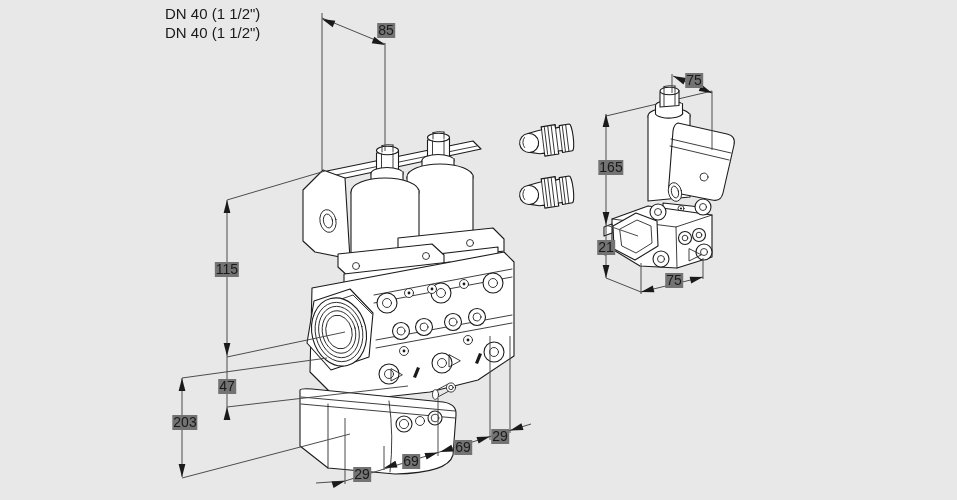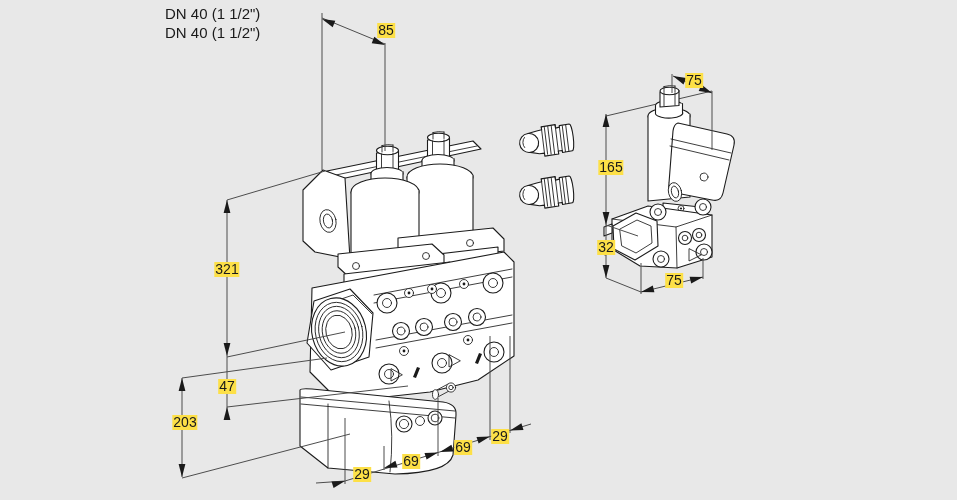--- a/index.html
+++ b/index.html
@@ -7,21 +7,21 @@
     width:957px;height:500px;overflow:hidden;
     background:#e8e8e8;
     font-family:"Liberation Sans", sans-serif;
   }
   .stage{position:relative;width:957px;height:500px}
   .stage svg{position:absolute;left:0;top:0}
   .lbl{position:absolute;color:#1a1a1a;white-space:pre;line-height:1.1}
   .dn{font-size:15px}
   .dim{
     font-size:14px;
-    background:#fde047;
+    background:#737373;
     padding:0 1px;
     transform:translateX(-50%);
   }
   .objf{stroke:#1c1c1c;stroke-width:1.1;fill:#ffffff;stroke-linejoin:round;stroke-linecap:round}
   .det{stroke:#1c1c1c;stroke-width:.85;fill:none;stroke-linejoin:round;stroke-linecap:round}
   .detf{stroke:#1c1c1c;stroke-width:.85;fill:#ffffff;stroke-linejoin:round;stroke-linecap:round}
   .dimln{stroke:#4d4d4d;stroke-width:1;fill:none;stroke-linecap:butt}
   .arr{fill:#1a1a1a;stroke:none}
 </style>
 </head>
@@ -253,27 +253,27 @@
     <path class="dimln" d="M641,292 L703,277"></path>
     <polygon class="arr" points="641,292 654.4,292.3 652.8,285.5"></polygon>
     <polygon class="arr" points="703,277 691.2,283.5 689.6,276.7"></polygon>
   </g>
 </svg>
 
 <span class="lbl dn" style="left:165px;top:6px">DN 40 (1 1/2")</span>
 <span class="lbl dn" style="left:165px;top:25px">DN 40 (1 1/2")</span>
 
 <span class="lbl dim" style="left:386px;top:23px">85</span>
-<span class="lbl dim" style="left:227px;top:262px">321</span>
+<span class="lbl dim" style="left:227px;top:262px">115</span>
 <span class="lbl dim" style="left:227px;top:379px">47</span>
 <span class="lbl dim" style="left:185px;top:415px">203</span>
 
 <span class="lbl dim" style="left:362px;top:467px">29</span>
 <span class="lbl dim" style="left:411px;top:454px">69</span>
 <span class="lbl dim" style="left:463px;top:440px">69</span>
 <span class="lbl dim" style="left:500px;top:429px">29</span>
 
 <span class="lbl dim" style="left:694px;top:73px">75</span>
 <span class="lbl dim" style="left:611px;top:160px">165</span>
-<span class="lbl dim" style="left:606px;top:240px">32</span>
+<span class="lbl dim" style="left:606px;top:240px">21</span>
 <span class="lbl dim" style="left:674px;top:273px">75</span>
 
 </div>
 
 </body></html>

